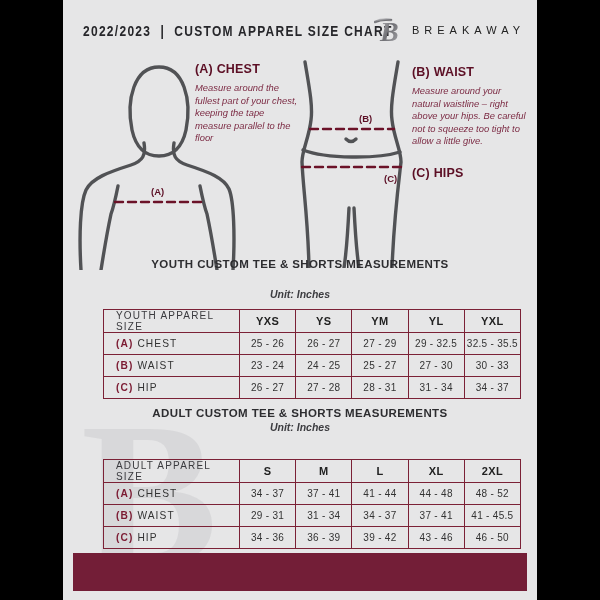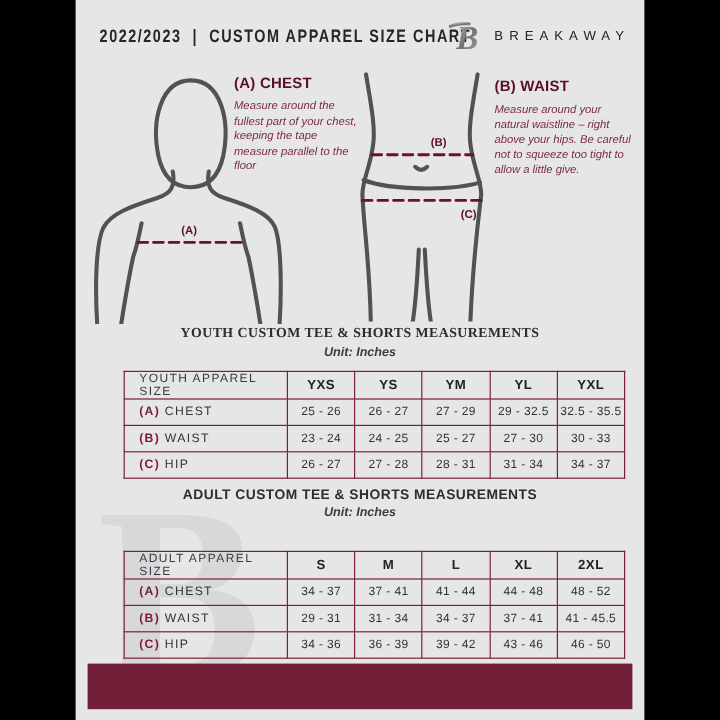--- a/index.html
+++ b/index.html
@@ -99,23 +99,24 @@
 
     <div class="instr" style="left:132px; top:62px; width:108px;">
       <h3>(A) CHEST</h3>
       <p>Measure around the fullest part of your chest, keeping the tape measure parallel to the floor</p>
     </div>
     <div class="instr" style="left:349px; top:65px; width:118px;">
       <h3>(B) WAIST</h3>
       <p>Measure around your natural waistline – right above your hips. Be careful not to squeeze too tight to allow a little give.</p>
     </div>
     <div class="instr" style="left:349px; top:166px; width:118px;">
-    </div>
-
-    <div class="tbl-title" style="top:272px;font-family:Liberation Serif, serif;">YOUTH CUSTOM TEE &amp; SHORTS MEASUREMENTS</div>
+      <h3>(C) HIPS</h3>
+    </div>
+
+    <div class="tbl-title" style="top:258px;">YOUTH CUSTOM TEE &amp; SHORTS MEASUREMENTS</div>
     <div class="tbl-unit" style="top:288px;">Unit: Inches</div>
     <table style="top:309px;">
       <colgroup>
           <col class="c0">
           <col>
           <col>
           <col>
           <col>
           <col>
         </colgroup>

